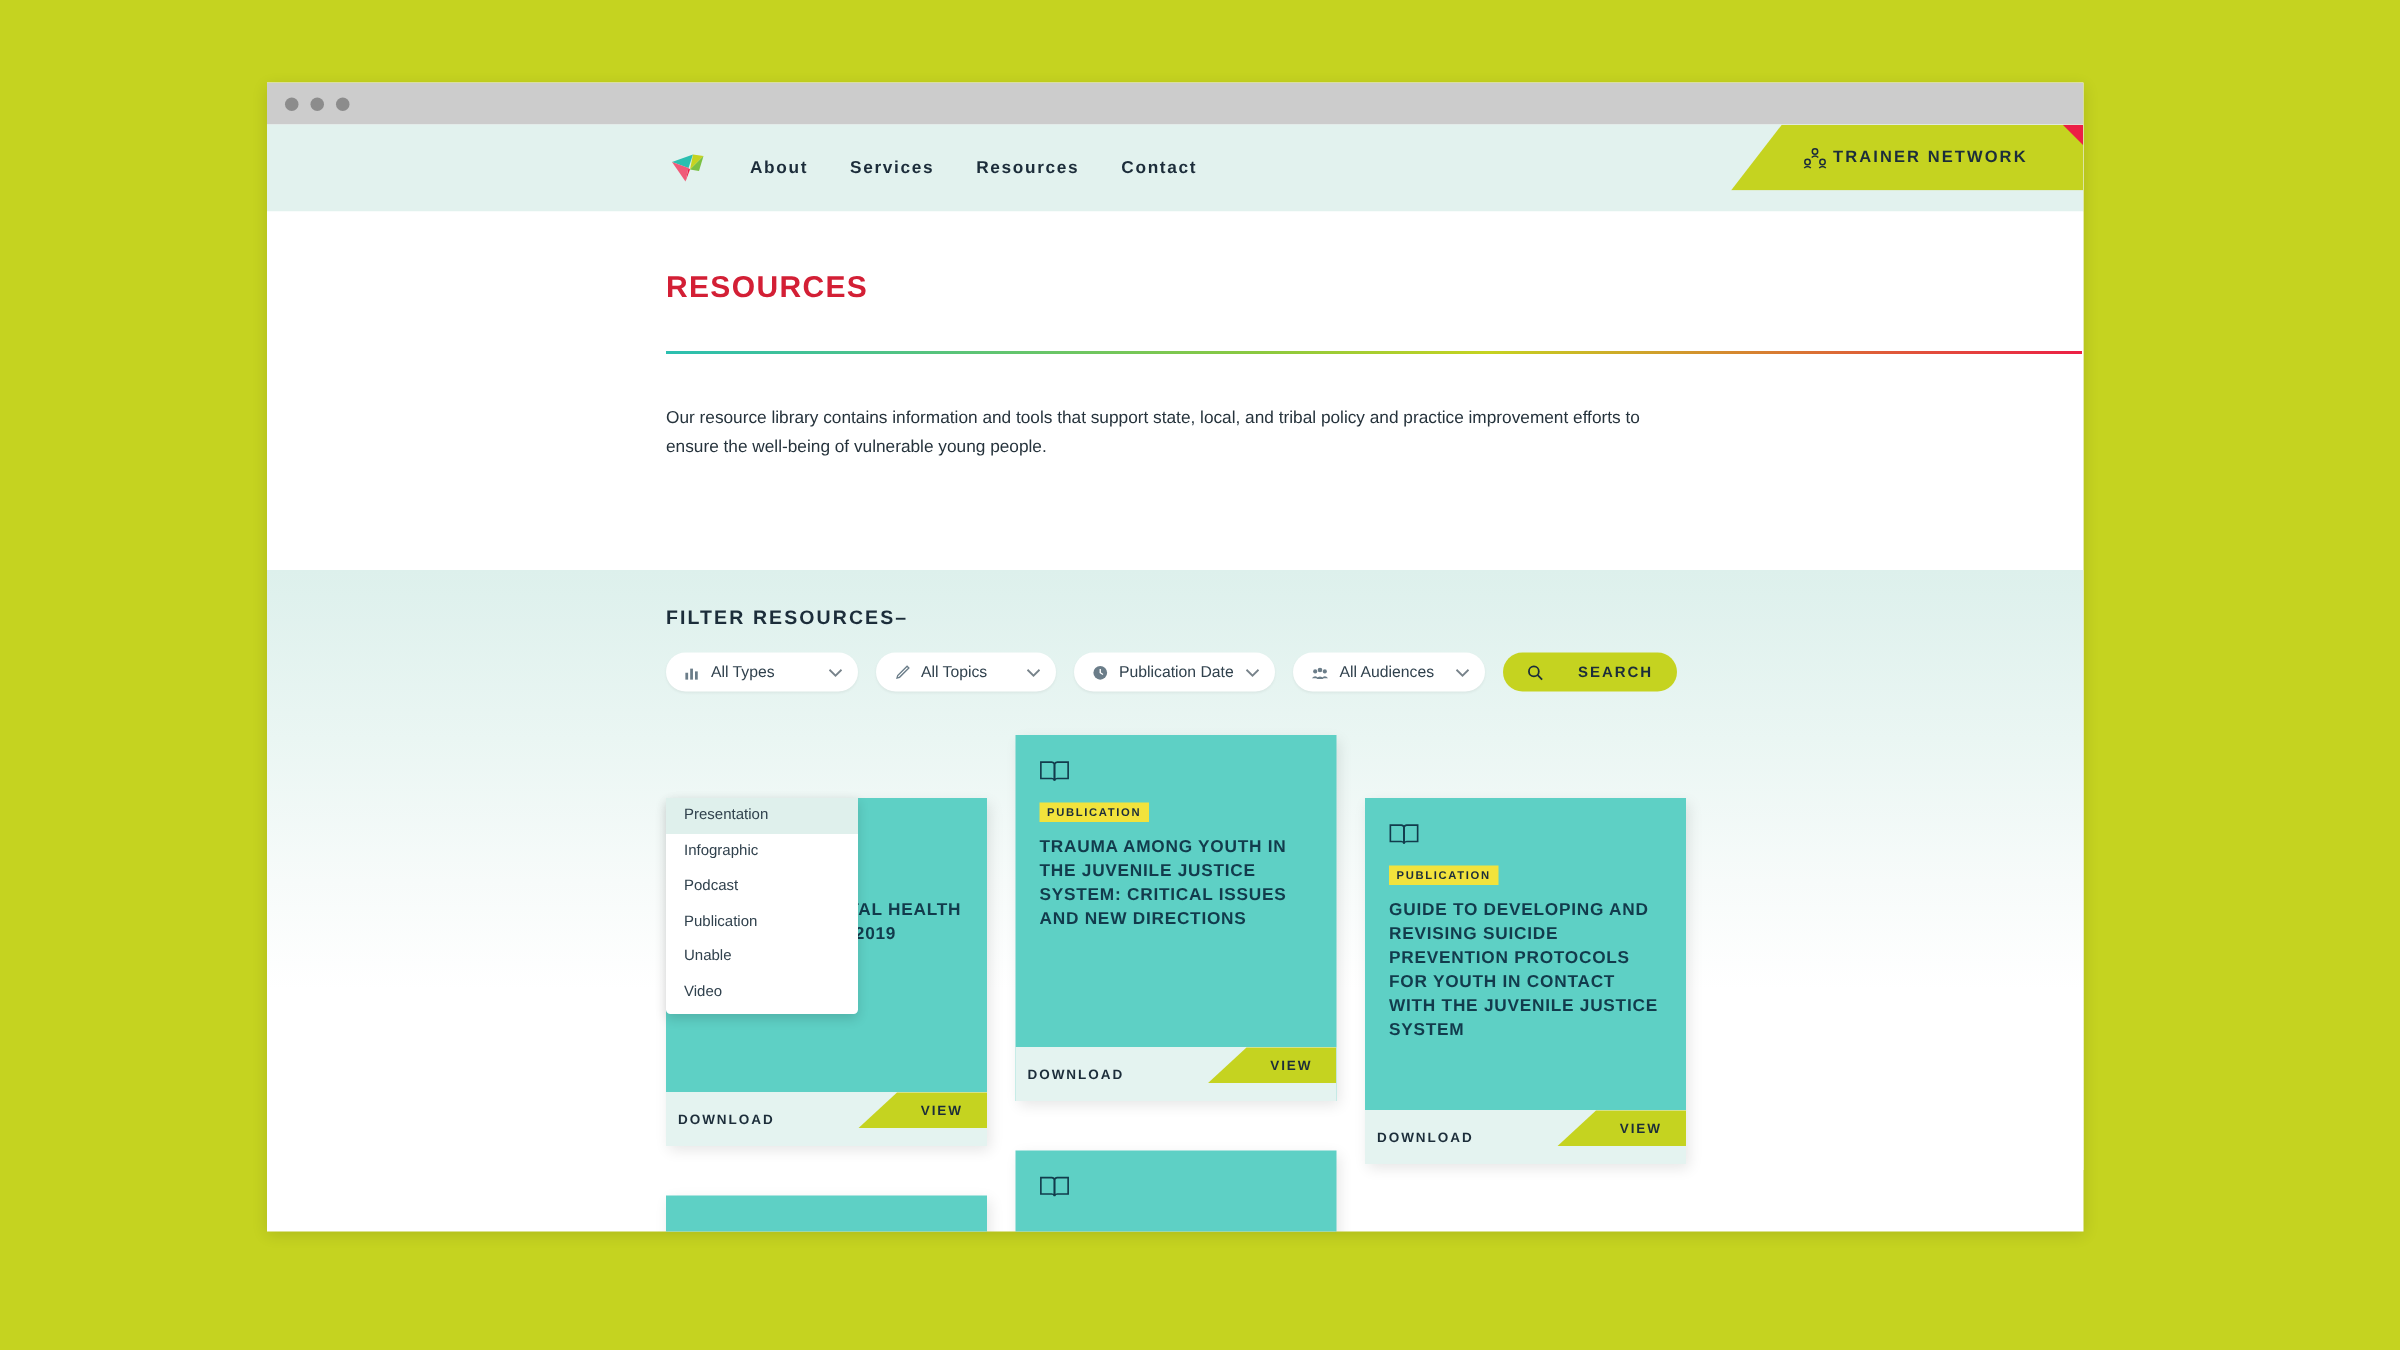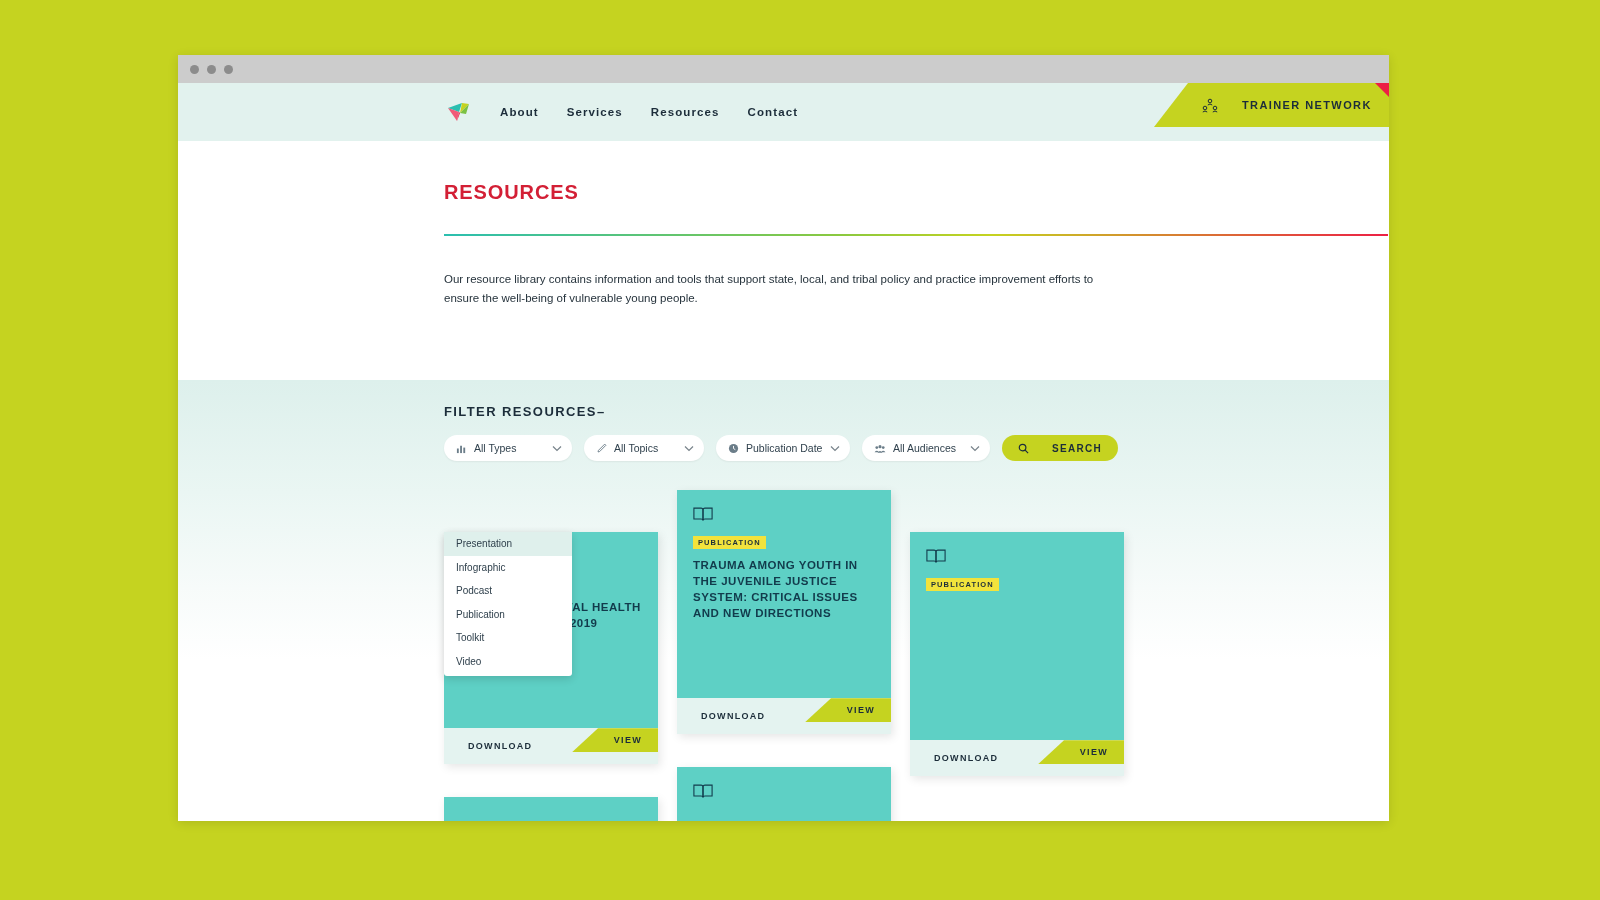--- a/index.html
+++ b/index.html
@@ -39,21 +39,21 @@
   .logo { width: 26px; height: 26px; display: block; }
   .nav-link {
     font-size: 11.5px; font-weight: bold; color: #1c2d3a;
     letter-spacing: 1.1px; cursor: pointer; white-space: nowrap;
   }
   .trainer-badge {
     position: absolute; right: 0; top: 0; height: 44px;
     width: 235px;
     background: #c5d320;
     clip-path: polygon(34px 0, 100% 0, 100% 100%, 0 100%);
-    display: flex; align-items: center; gap: 24px;
+    display: flex; align-items: center; gap: 4px;
     padding-left: 48px;
   }
   .trainer-badge .tb-label {
     font-size: 11px; font-weight: bold; color: #1c2d3a; letter-spacing: 1.4px;
     white-space: nowrap;
   }
   .corner-accent {
     position: absolute; right: 0; top: 0;
     width: 14px; height: 14px; background: #ec1f45;
     clip-path: polygon(100% 0, 100% 100%, 0 0);
@@ -158,21 +158,21 @@
   .card-title {
     margin-top: 9px;
     font-size: 11.5px; font-weight: bold; color: #123b4c;
     line-height: 1.38; letter-spacing: .5px;
   }
   .card-foot {
     position: relative; height: 36px; background: #e4f3f0;
     display: flex; align-items: center; overflow: hidden;
   }
   .foot-download {
-    padding-left: 24px;
+    padding-left: 8px;
     font-size: 9px; font-weight: bold; color: #1c2d3a; letter-spacing: 1.3px;
     cursor: pointer;
   }
   .foot-view-wrap {
     position: absolute; right: 0; top: 0; bottom: 12px;
     width: 86px; background: #c5d320;
     clip-path: polygon(26px 0, 100% 0, 100% 100%, 0 100%);
     display: flex; align-items: center; justify-content: flex-end;
     padding-right: 16px;
     cursor: pointer;
@@ -348,37 +348,38 @@
         </div>
 
         <div class="card-col col-3">
           <div class="card" style="margin-top:42px">
             <div class="card-body" style="height:208px">
               <svg class="book-icon" width="20" height="16" viewBox="0 0 22 17">
                 <path d="M1 2 H9 Q10.6 2 11 3.6 V15.4 Q10.6 14 9 14 H1z" fill="none" stroke="#123b4c" stroke-width="1.2"></path>
                 <path d="M21 2 H13 Q11.4 2 11 3.6 V15.4 Q11.4 14 13 14 H21z" fill="none" stroke="#123b4c" stroke-width="1.2"></path>
               </svg>
               <span class="badge">PUBLICATION</span>
+              <div class="card-title">GUIDE TO DEVELOPING AND REVISING SUICIDE PREVENTION PROTOCOLS FOR YOUTH IN CONTACT WITH THE JUVENILE JUSTICE SYSTEM</div>
             </div>
             <div class="card-foot">
               <span class="foot-download">DOWNLOAD</span>
               <span class="foot-view-wrap">
                 <span class="foot-view">VIEW</span>
               </span>
             </div>
           </div>
 
         </div>
 
       </div>
 
       <div class="dropdown">
         <div class="dd-item active">Presentation</div>
         <div class="dd-item">Infographic</div>
         <div class="dd-item">Podcast</div>
         <div class="dd-item">Publication</div>
-        <div class="dd-item">Toolkit</div>
+        <div class="dd-item">Unable</div>
         <div class="dd-item">Video</div>
       </div>
 
     </div>
   </div>
 </div>
 
 </body></html>

